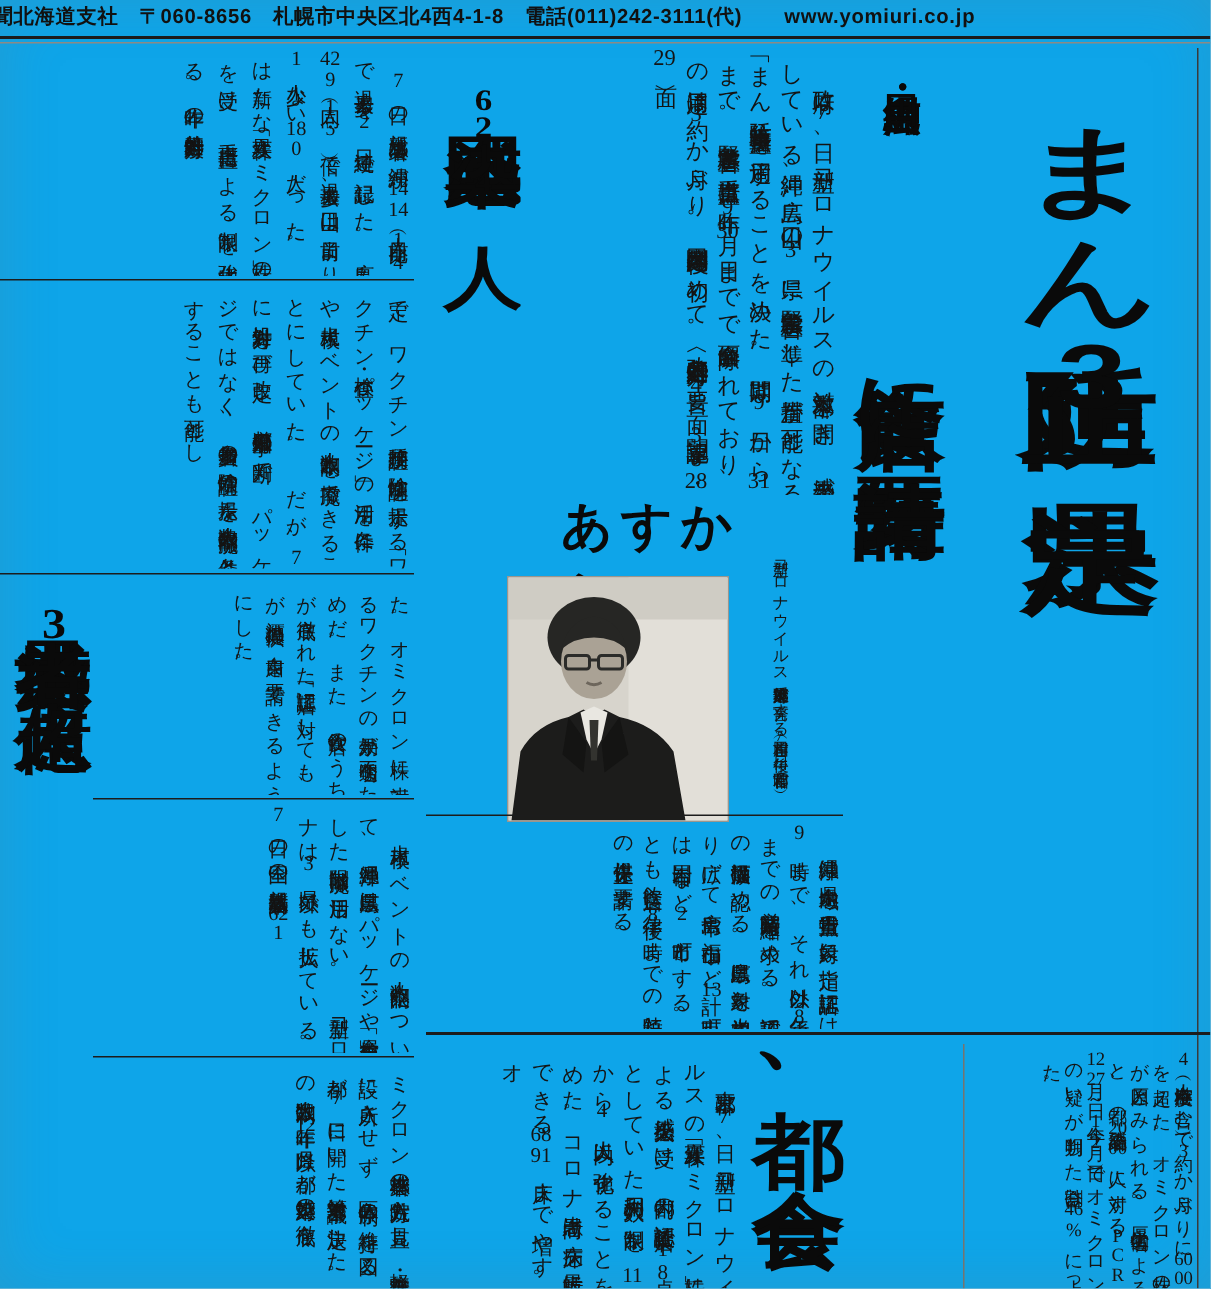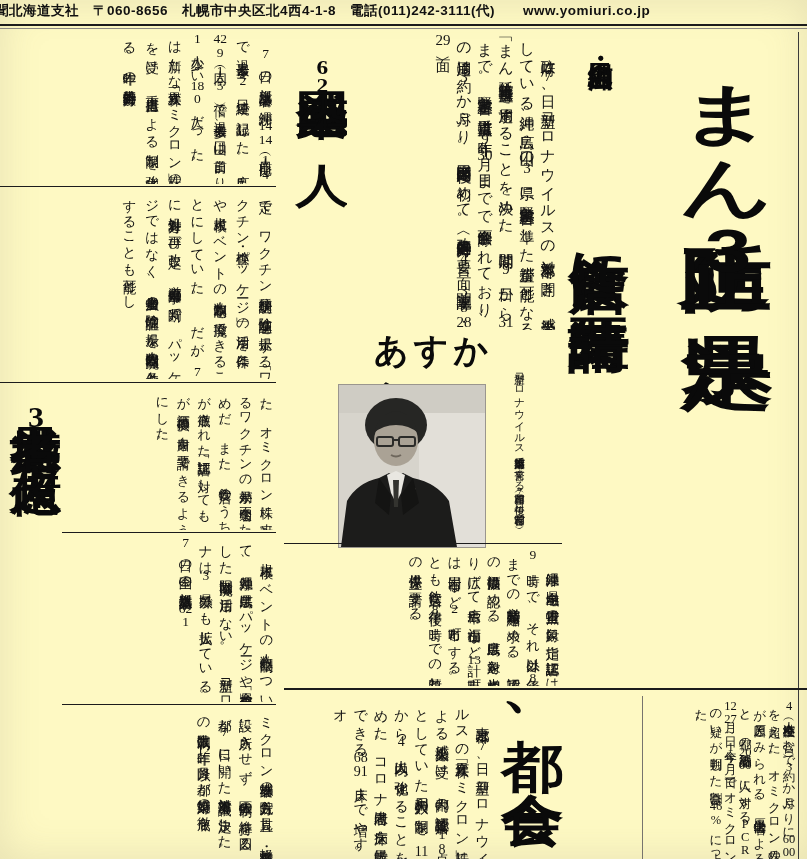--- a/index.html
+++ b/index.html
@@ -1,17 +1,17 @@
 <!DOCTYPE html>
 <html><head>
 <meta charset="utf-8">
 <style>
   html,body{margin:0;padding:0;}
   body{background:#d8d6d0;font-family:"Liberation Serif",serif;}
-  .page{position:relative;width:807px;height:859px;background:#fef9c3;overflow:hidden;color:#161616;
+  .page{position:relative;width:807px;height:859px;background:#0ea5e9;overflow:hidden;color:#161616;
         box-shadow:inset 0 0 40px rgba(120,115,105,.18);}
   
   .masthead{position:absolute;left:0;top:2px;right:0;height:20px;font-family:"Liberation Sans",sans-serif;
             font-weight:bold;font-size:13.5px;white-space:nowrap;text-indent:-5px;color:#111;letter-spacing:.5px;}
   .rule-h{position:absolute;background:#1c1c1c;}
   .rule-soft{position:absolute;background:#8d8a84;}
   .rule-v{position:absolute;background:#3a3a3a;}
   
   .v{position:absolute;writing-mode:vertical-rl;text-orientation:mixed;overflow:hidden;
      font-family:"Liberation Serif",serif;color:#141414;}

